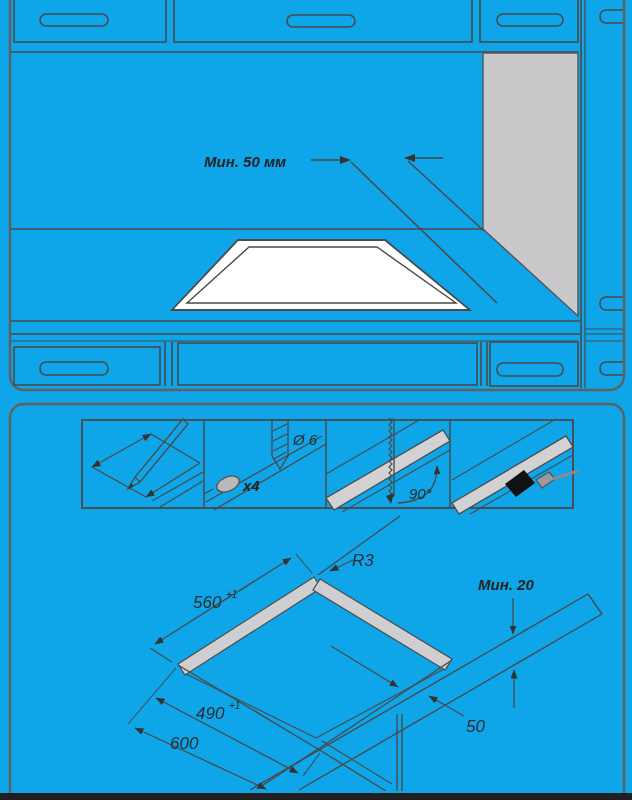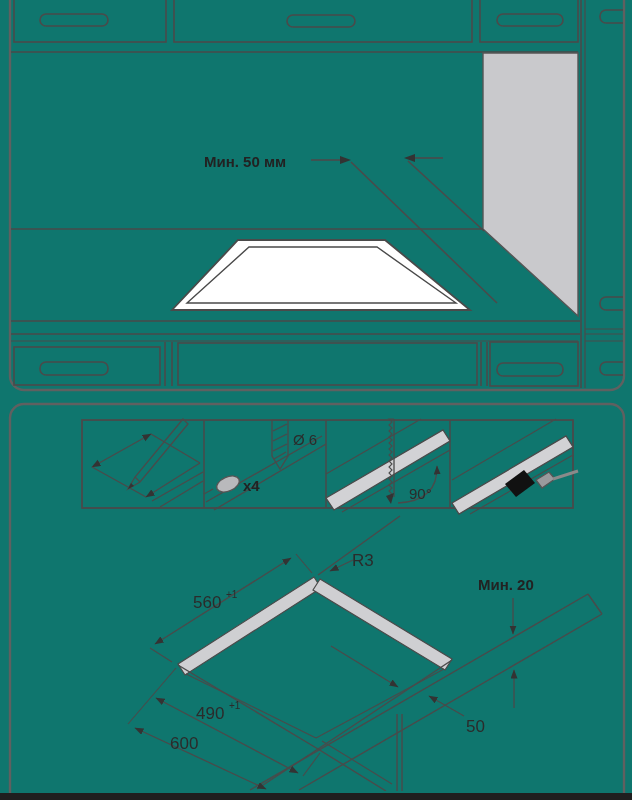--- a/index.html
+++ b/index.html
@@ -1,17 +1,17 @@
 <!DOCTYPE html>
 <html><head>
 <meta charset="utf-8">
 <style>
   html,body{margin:0;padding:0;background:#ffffff;}
-  #page{position:relative;width:632px;height:800px;background:#0f766e;overflow:hidden;
-        font-family:"Liberation Sans", sans-serif;}
+  #page{position:relative;width:632px;height:800px;background:#0ea5e9;overflow:hidden;
+        font-family:"Liberation Sans", sans-serif;font-style:italic;}
   svg{position:absolute;left:0;top:0;}
   text{fill:#222;font-family:"Liberation Sans", sans-serif;}
   .lbl{font-size:15px;font-weight:600;}
   .dim{font-size:17px;font-weight:400;fill:#2b2b2b;}
   .sup{font-size:10px;font-weight:400;fill:#2b2b2b;}
   .small{font-size:15px;font-weight:400;fill:#2b2b2b;}
 </style>
 </head>
 <body>
 

